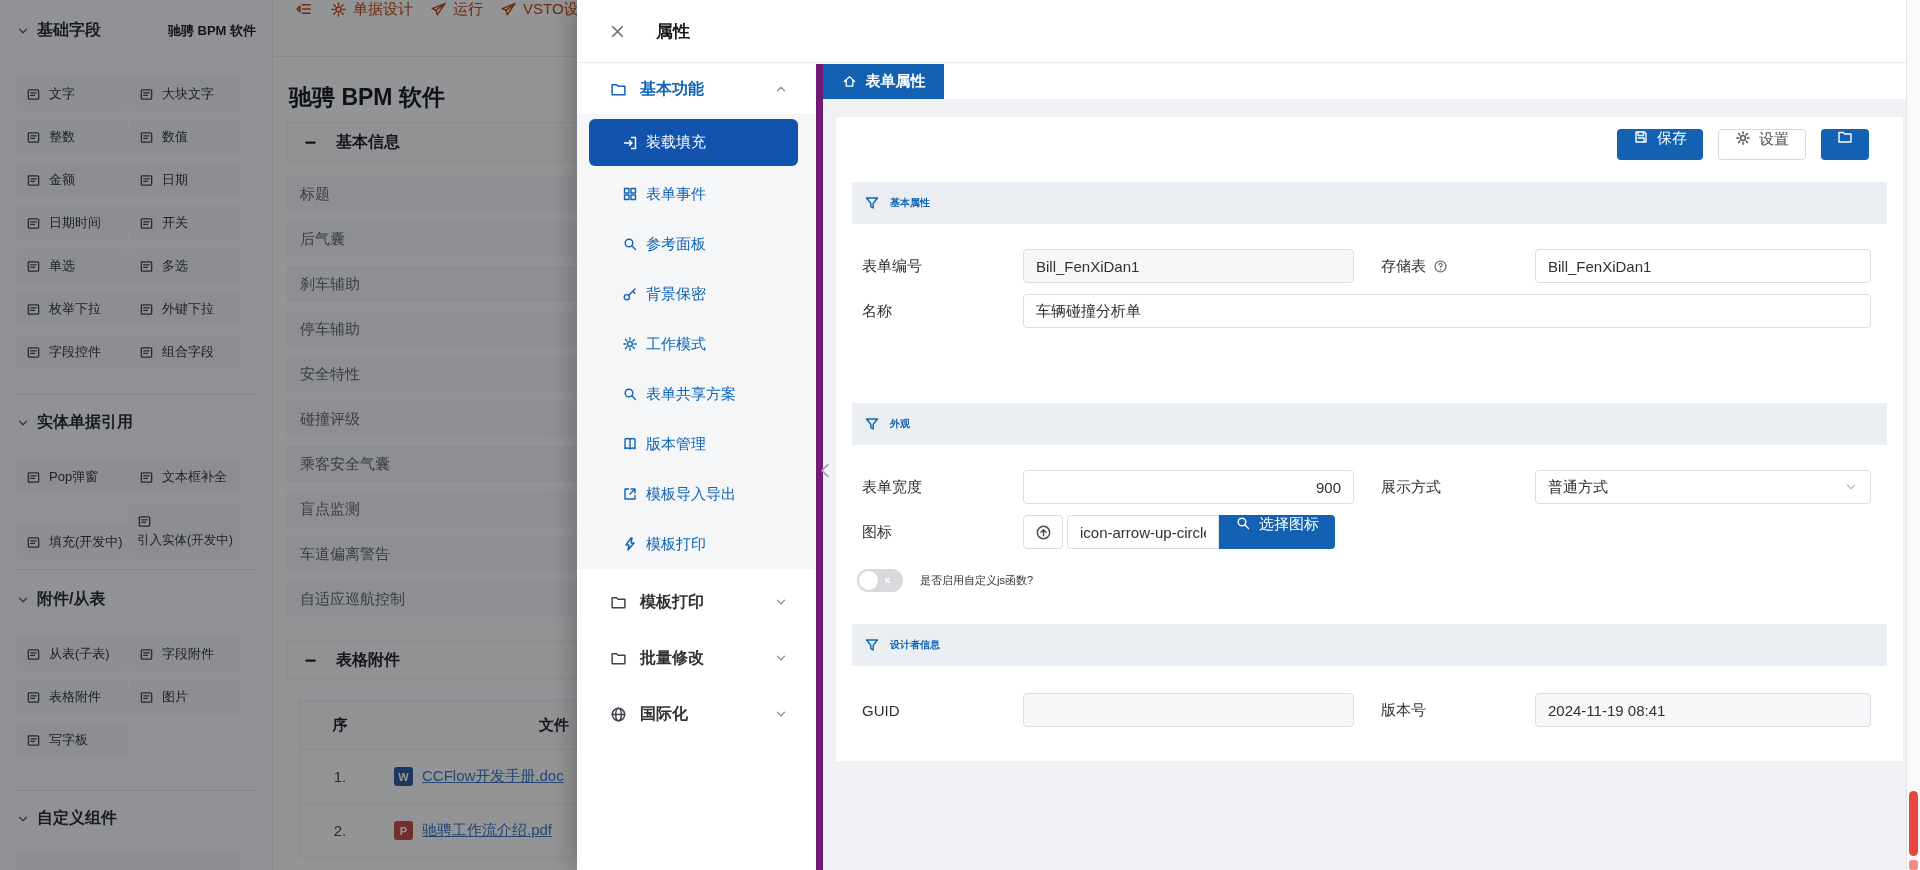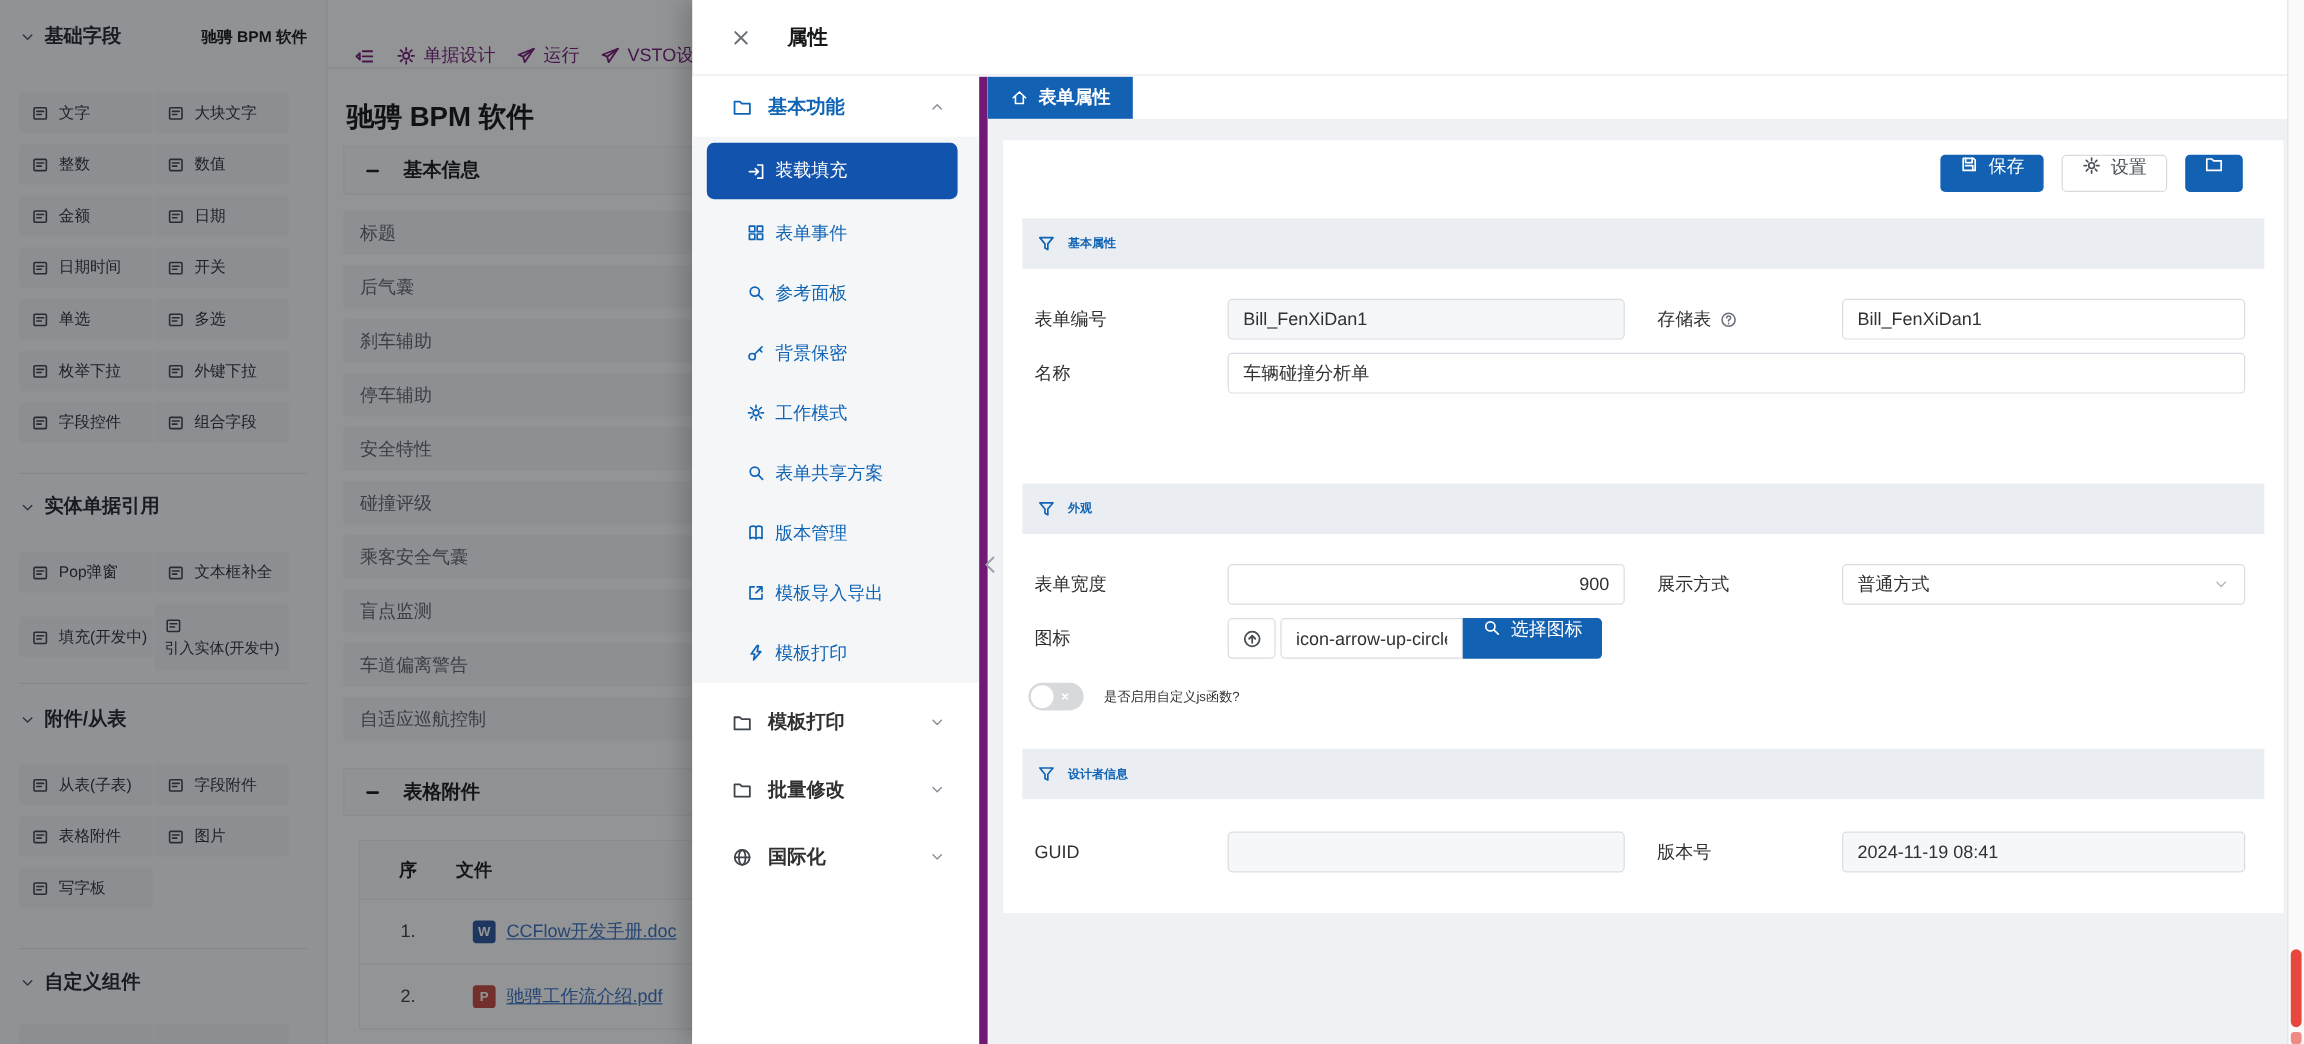--- a/index.html
+++ b/index.html
@@ -7,45 +7,45 @@
        font-family:"Liberation Sans","DejaVu Sans",sans-serif;background:#fff;color:#303133;font-size:15px}
   svg{display:block}
 
   
   .sidebar{position:absolute;left:0;top:0;width:272px;height:870px;background:#fcfcfd;overflow:hidden}
   .sb-head{position:absolute;top:20px;left:16px;width:240px;display:flex;align-items:center;gap:7px}
   .sb-chev{color:#4a4f57;font-size:14px;display:flex}
   .sb-title{font-weight:bold;font-size:16px;color:#1f2329}
   .sb-brand{margin-left:auto;font-weight:bold;font-size:13px;color:#141619}
   .sb-group{position:absolute;left:16px;display:flex;align-items:center;gap:7px;font-weight:bold;font-size:16px;color:#1f2329}
-  .fgrid{position:absolute;left:16px;width:241px;display:flex;flex-wrap:wrap;gap:9px 1px;align-items:center}
+  .fgrid{position:absolute;left:16px;width:241px;display:flex;flex-wrap:wrap;gap:9px 1px;align-items:flex-end}
   .fbtn{width:112px;height:34px;background:#f3f4f6;border-radius:3px;display:flex;align-items:center;gap:8px;
         padding:0 4px 0 10px;box-sizing:border-box;font-size:13px;color:#2b2f36;cursor:pointer}
   .fbtn .fic{font-size:15px;color:#3c4046;display:flex;flex:none}
   .fbtn.tall{height:56px;flex-direction:column;align-items:flex-start;justify-content:center;gap:3px;padding:4px 2px 4px 8px;font-size:12.5px}
   .divider{position:absolute;left:16px;width:240px;height:1px;background:#e7e8ea}
 
   
   .canvas{position:absolute;left:272px;top:0;width:305px;height:870px;background:#fff;border-left:1px solid #ececec;overflow:hidden;box-sizing:border-box}
-  .ctoolbar{position:absolute;top:0;left:0;width:420px;height:57px;display:flex;align-items:flex-end;gap:17px;
-            padding-left:22px;border-bottom:1px solid #ececec;color:#701a75;box-sizing:border-box}
+  .ctoolbar{position:absolute;top:0;left:0;width:420px;height:57px;display:flex;align-items:flex-start;gap:17px;
+            padding-left:22px;border-bottom:1px solid #ececec;color:#c2410c;box-sizing:border-box}
   .tic{display:flex;font-size:18px}
   .titem{display:flex;align-items:center;gap:6px;font-size:15px;cursor:pointer}
   .titem .tic{font-size:17px}
   .c-title{position:absolute;top:82px;left:16px;font-size:23px;font-weight:bold;color:#121417;white-space:nowrap}
   .csec{position:absolute;left:13px;width:430px;height:40px;background:#fbfbfc;border:1px solid #f0f1f3;display:flex;align-items:center;gap:18px;
         padding-left:16px;font-weight:bold;font-size:16px;color:#17181a;box-sizing:border-box}
   .cminus{display:flex;color:#17181a;font-size:15px}
   .crows{position:absolute;left:13px;top:176px;width:430px}
   .crow{width:430px;height:36px;background:#f5f6f8;border-radius:2px;margin-bottom:9px;display:flex;align-items:center;
         padding-left:14px;box-sizing:border-box;font-size:15px;color:#5f6368}
   .ctable{position:absolute;left:26px;top:700px;width:430px;border:1px solid #ebeef5;border-bottom:none;box-sizing:border-box}
   .thead{display:flex;background:#fbfbfc;border-bottom:1px solid #ebeef5;height:48px;align-items:center;font-weight:bold;font-size:15px;color:#17181a}
   .th.c-no{width:80px;text-align:center}
-  .th.c-file{flex:1;text-align:left}
+  .th.c-file{flex:1;text-align:center}
   .ctr{display:flex;height:53px;align-items:center;border-bottom:1px solid #ebeef5;font-size:15px;background:#fff}
   .td.c-no{width:80px;text-align:center;color:#3c4043}
   .td.c-file{flex:1;display:flex;align-items:center;gap:9px;padding-left:14px}
   .link{color:#3a72c0;text-decoration:underline;cursor:pointer}
   .ficon{width:19px;height:19px;border-radius:3px;color:#fff;font-size:11px;font-weight:bold;display:flex;align-items:center;justify-content:center;flex:none}
   .ficon.word{background:#2b579a}
   .ficon.pdf{background:#c5473f}
 
   
   .overlay{position:absolute;left:0;top:0;width:577px;height:870px;background:rgba(15,18,22,.45);z-index:40}

